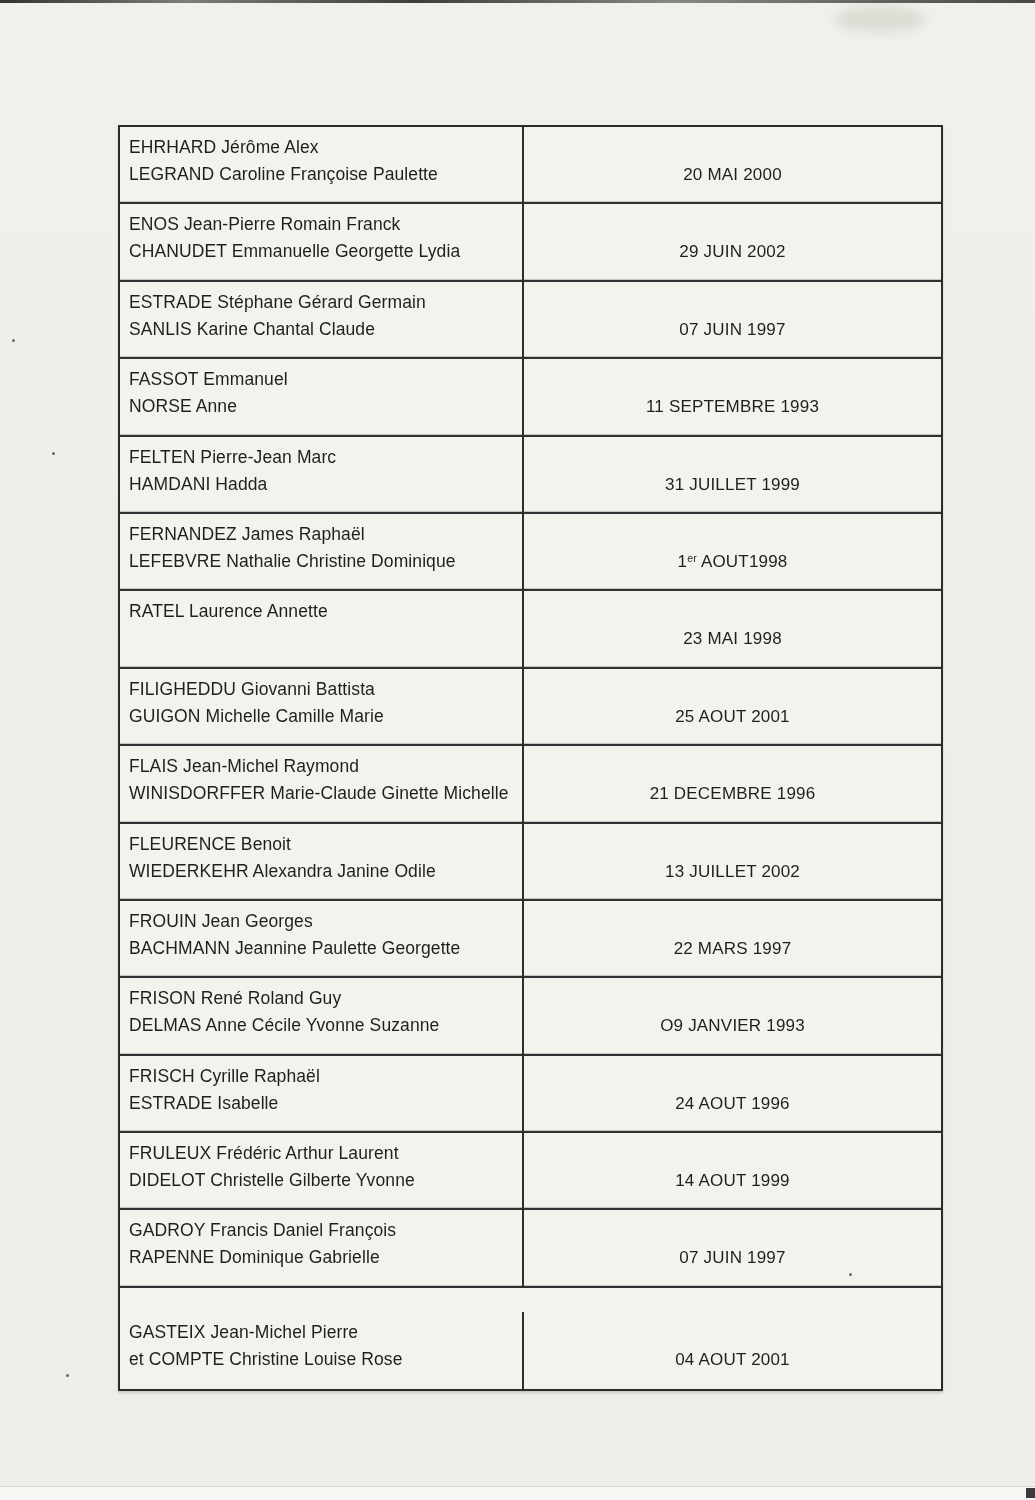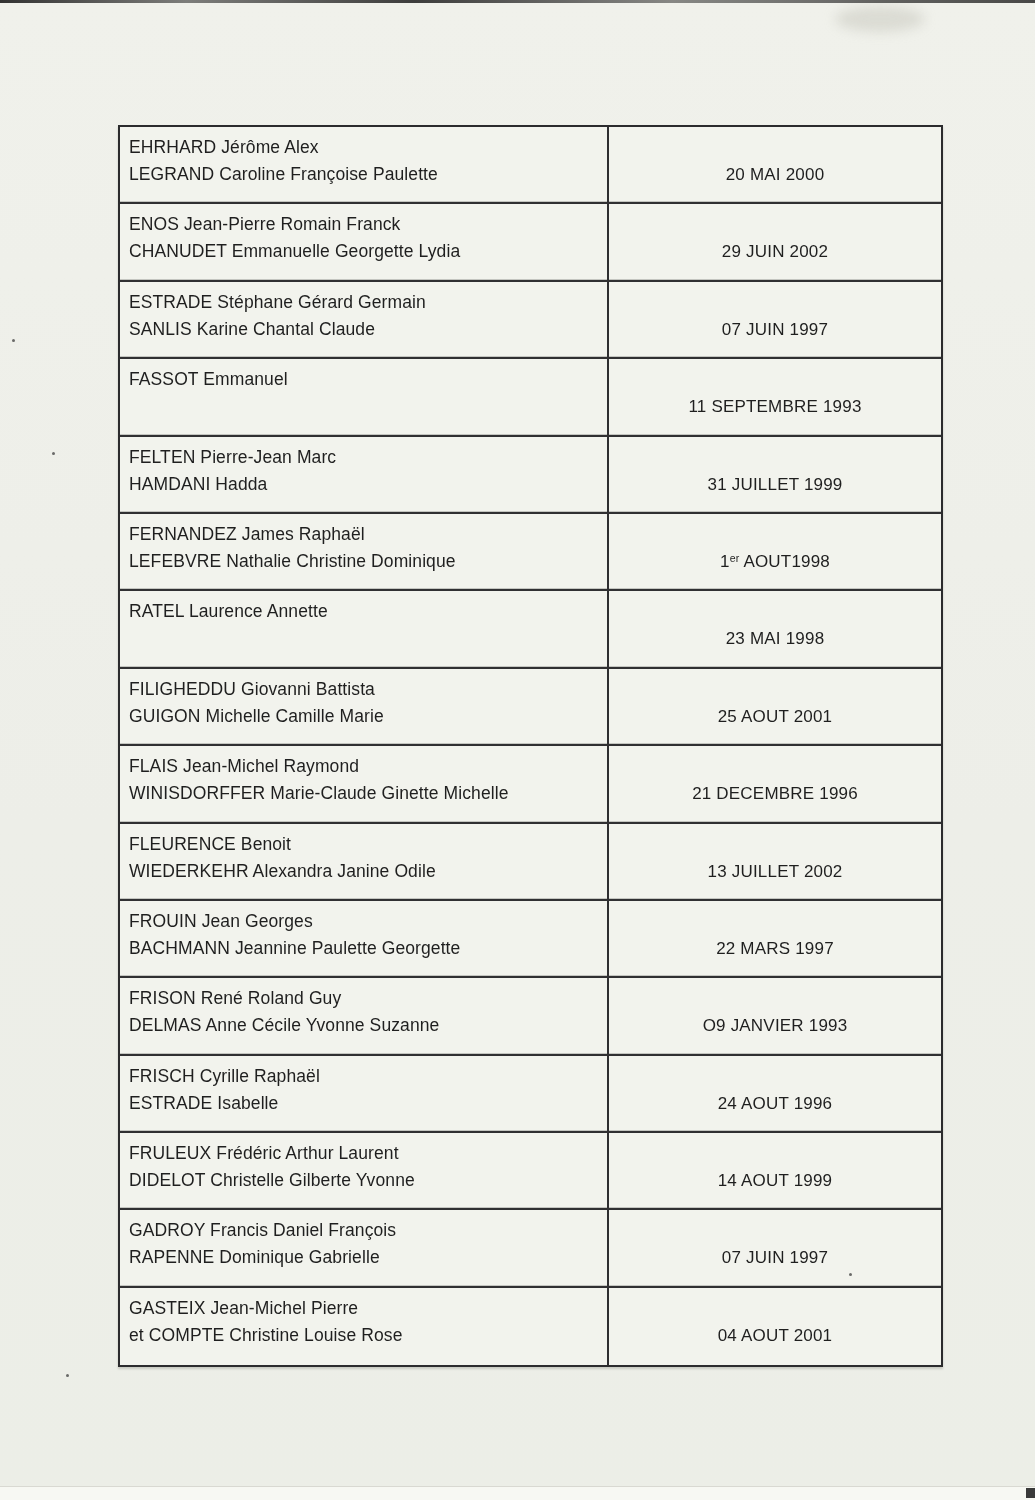--- a/index.html
+++ b/index.html
@@ -68,26 +68,27 @@
   .row {
     box-sizing: border-box;
     display: flex;
     height: 77.4px;
     border-bottom: 2px solid #303032;
     box-shadow: inset 0 -1px 0 rgba(60,60,60,0.25);
   }
   .row:last-child {
     border-bottom: none;
     box-shadow: none;
+    margin-top: 24px;
   }
   .cell {
     box-sizing: border-box;
   }
   .cell.names {
-    width: 489px;
+    width: 404px;
     border-right: 2px solid #2e2e30;
     padding: 7px 6px 0 9px;
   }
   .name-line {
     font-size: 17.5px;
     line-height: 27px;
     white-space: nowrap;
     letter-spacing: 0.1px;
   }
   .cell.date {
@@ -142,20 +143,21 @@
       <div class="name-line">SANLIS Karine Chantal Claude</div>
     </div>
     <div class="cell date">
       <span class="date-text">07 JUIN 1997</span>
     </div>
   </div>
 
   <div class="row">
     <div class="cell names">
       <div class="name-line">FASSOT Emmanuel</div>
+      <div class="name-line">NORSE Anne</div>
     </div>
     <div class="cell date">
       <span class="date-text">11 SEPTEMBRE 1993</span>
     </div>
   </div>
 
   <div class="row">
     <div class="cell names">
       <div class="name-line">FELTEN Pierre-Jean Marc</div>
       <div class="name-line">HAMDANI Hadda</div>

